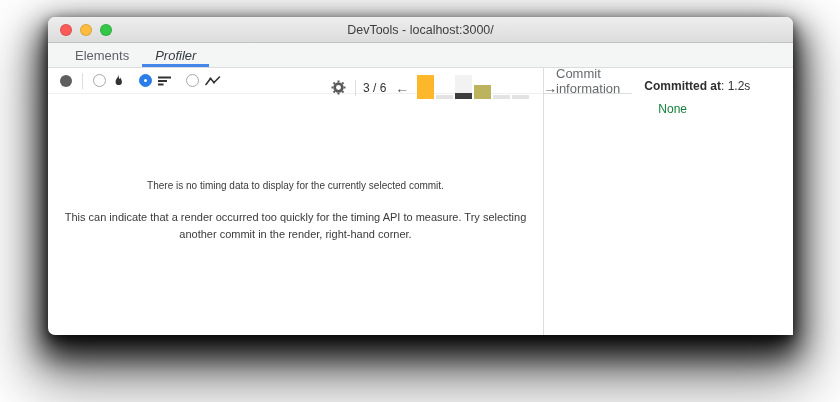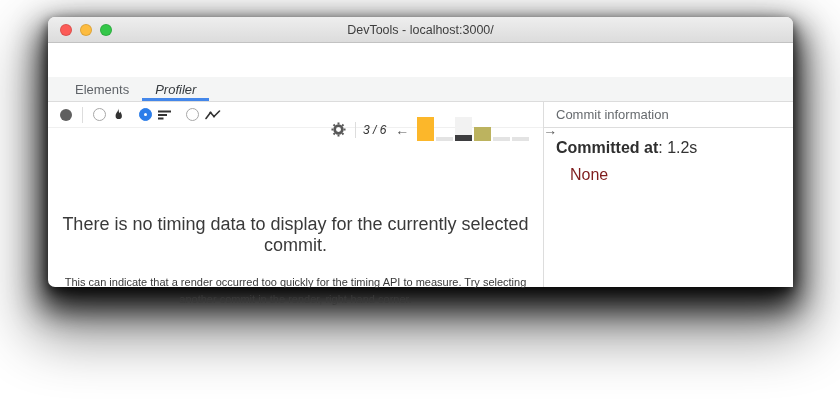--- a/index.html
+++ b/index.html
@@ -1,20 +1,20 @@
 <!DOCTYPE html>
 <html style="--accent: #4487ea; --radio: #2b7de9; --selbg: #f2f2f2;"><head>
 <meta charset="utf-8">
 <style>
   * { margin:0; padding:0; box-sizing:border-box; }
   html,body { width:840px; height:402px; background:#ffffff; overflow:hidden;
     font-family:"Liberation Sans","DejaVu Sans",sans-serif; }
 
   .window {
-    position:absolute; left:48px; top:17px; width:745px; height:270px;
+    position:absolute; left:48px; top:17px; width:745px; height:318px;
     background:#fff; border-radius:7px;
     box-shadow: 0 4px 12px rgba(0,0,0,.65),
                 0 16px 30px 6px rgba(0,0,0,.88),
                 0 32px 58px 16px rgba(0,0,0,.45);
     display:flex; flex-direction:column;
   }
 
   
   .titlebar {
     height:26px; flex:0 0 26px; position:relative;
@@ -24,69 +24,69 @@
     display:flex; align-items:center; justify-content:center;
   }
   .titlebar .title { font-size:12.5px; color:#3e3e3e; font-weight:500; }
   .lights { position:absolute; left:12px; top:0; height:100%; display:flex; align-items:center; gap:8px; }
   .light { width:12px; height:12px; border-radius:50%; border:1px solid rgba(0,0,0,.12); }
 
   
   .tabbar {
     height:25px; flex:0 0 25px; background:#f4f5f5;
     border-bottom:1px solid #dcdcdc;
-    display:flex; align-items:stretch; padding-left:14px;margin-top:34px;
+    display:flex; align-items:stretch; padding-left:14px;
   }
   .tab {
     display:flex; align-items:center; padding:0 13px; font-size:13px;
     color:#5f6368; cursor:default; border-bottom:3px solid transparent; padding-top:3px;
   }
   .tab.active { color:#353a3e; border-bottom-color:var(--accent,#4487ea);font-style:italic; }
 
   
   .content { flex:1; display:flex; min-height:0; }
   .left-pane { width:495px; flex:0 0 495px; display:flex; flex-direction:column; }
-  .right-pane { flex:1; border-left:1px solid #dddddd; display:flex; flex-direction:column; background:#fff; }
+  .right-pane { flex:1; border-left:1px solid #dddddd; display:flex; flex-direction:row; background:#fff; }
 
   
   .toolbar {
     height:26px; flex:0 0 26px; background:#fff; border-bottom:1px solid #f0f0f0;
     display:flex; align-items:center; padding-left:12px; position:relative;
   }
   .record-dot { width:12px; height:12px; border-radius:50%; background:#5f5f5f; }
   .vdivider { width:1px; height:16px; background:#dddddd; margin:0 10px; }
   .view-option { display:flex; align-items:center; gap:6px; margin-right:14px; }
   .radio { width:13px; height:13px; border-radius:50%; border:1px solid #a8a8a8; background:#fff; position:relative; flex:0 0 13px; }
   .view-option.selected .radio { background:var(--radio,#2b7de9); border-color:var(--radio,#2b7de9); }
   .view-option.selected .radio::after { content:""; position:absolute; left:4px; top:4px; right:4px; bottom:4px; border-radius:50%; background:#fff; }
   .icon16 { display:flex; align-items:center; }
 
-  .commit-selector { position:absolute; left:283px; top:15px; height:100%; display:flex; align-items:center;font-style:italic; }
+  .commit-selector { position:absolute; left:283px; top:7px; height:100%; display:flex; align-items:center; }
   .gear { display:flex; align-items:center; margin-right:6px; }
   .commit-pos { font-size:12px; color:#333; white-space:pre; margin-right:6px; }
   .nav-arrow { font-size:14px; color:#555; padding:0 3px; cursor:default; }
   .bars { height:24px; display:flex; align-items:flex-end; gap:2px; margin:0 5px; align-self:flex-end; margin-bottom:1px; }
   .bar-slot { width:17px; height:100%; display:flex; align-items:flex-end; }
   .bar-slot.selected { background:var(--selbg,#f2f2f2); }
   .bar-fill { width:100%; }
 
   
   .empty-state { flex:1; text-align:center; padding:0 10px; }
-  .empty-title { margin-top:86px; font-size:18px; color:#3a3a3a; }
+  .empty-title { margin-top:86px; font-size:10px; color:#3a3a3a; }
   .empty-desc { margin:18px auto 0; font-size:11px; line-height:1.55; color:#3a3a3a; max-width:478px; }
 
   
   .pane-header {
     height:26px; flex:0 0 26px; display:flex; align-items:center;
     padding:0 12px; font-size:13px; color:#666a6e; border-bottom:1px solid #dddddd;
   }
-  .pane-body { padding:11px 12px; font-size:16px; color:#333; }
+  .pane-body { padding:11px 12px; font-size:12px; color:#333; }
   .info-row { margin-bottom:9px; }
   .info-row b { font-weight:bold; color:#2f2f2f; }
-  .interactions-none { margin-top:0; padding-left:14px; color:#7f1d1d; }
+  .interactions-none { margin-top:0; padding-left:14px; color:#15803d; }
 </style>
 </head>
 <body>
 
 <div class="window">
 
   <div class="titlebar">
     <div class="lights">
       <span class="light" style="background: rgb(252, 91, 87);"></span>
       <span class="light" style="background: rgb(253, 188, 64);"></span>

